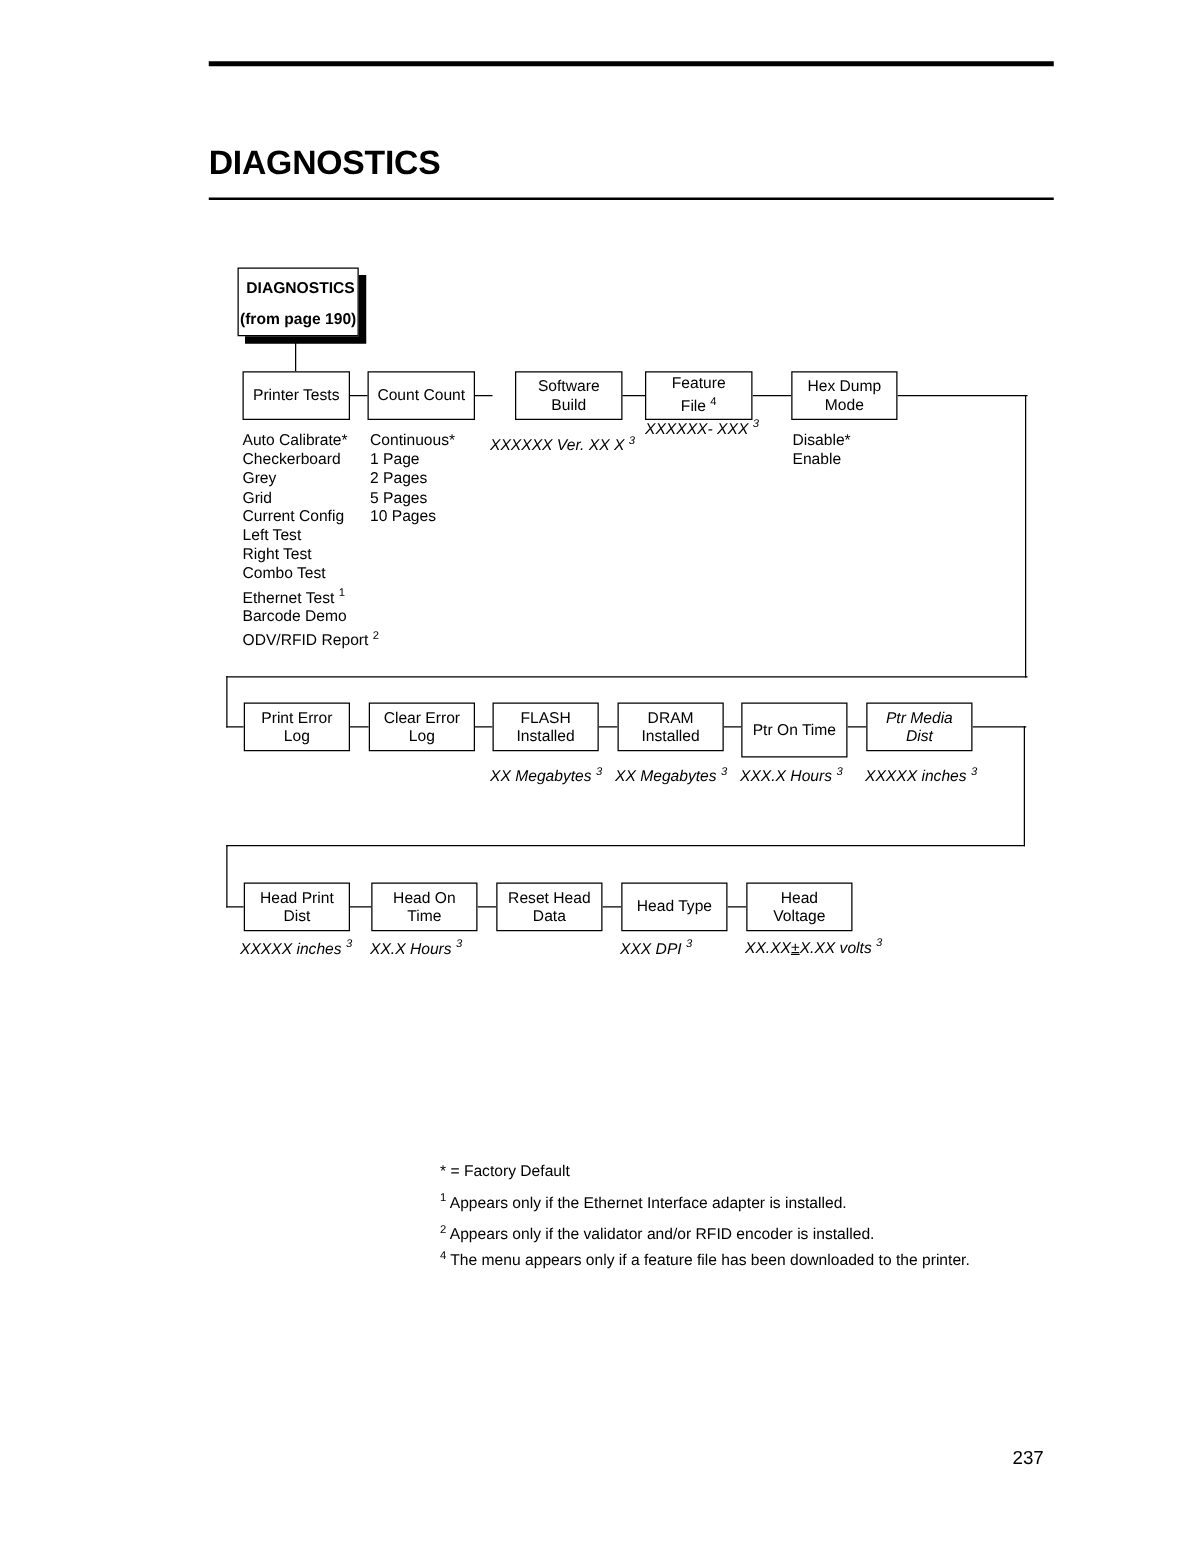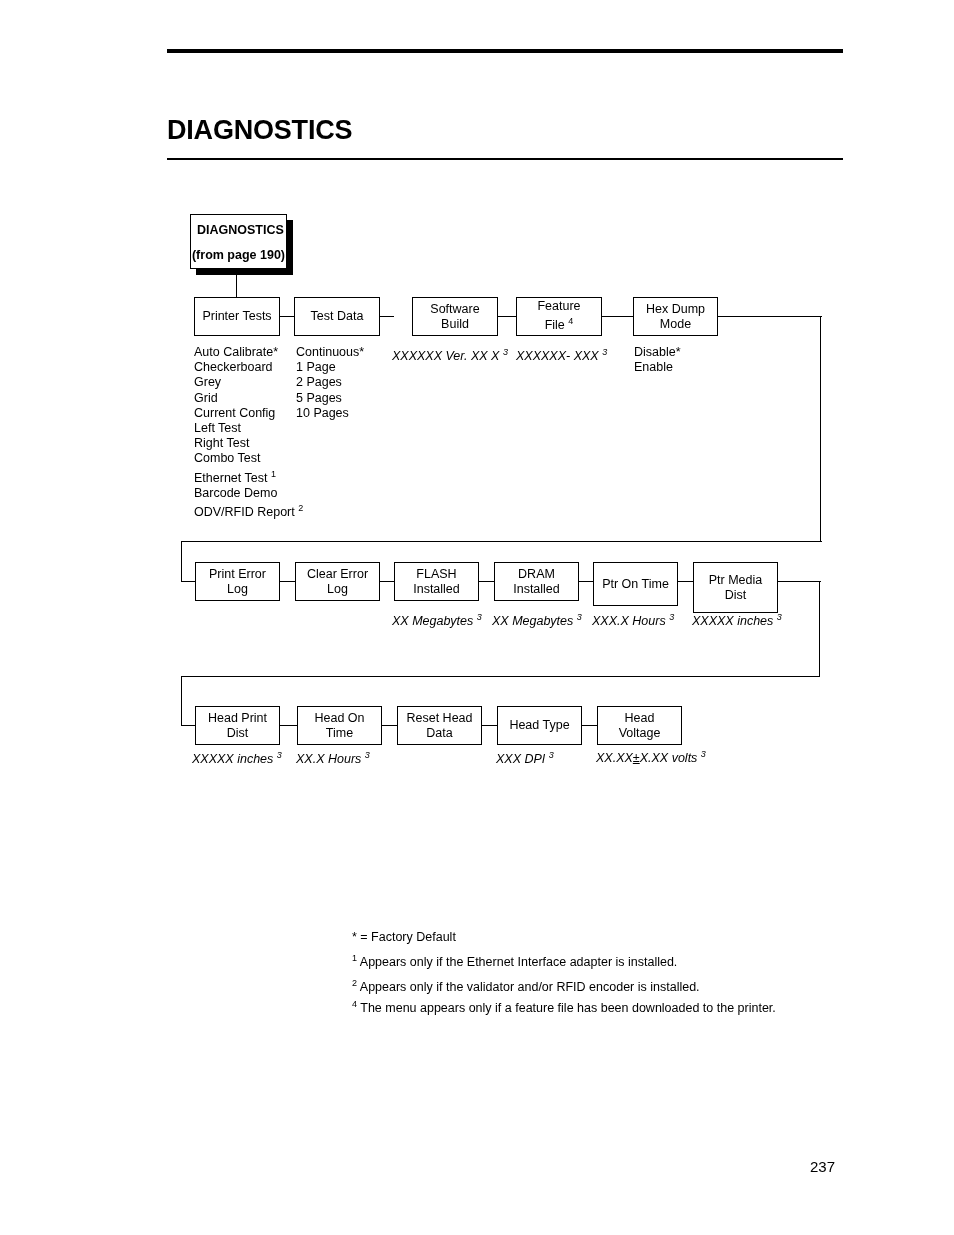--- a/index.html
+++ b/index.html
@@ -148,36 +148,36 @@
 
 <div class="ln ln-h" style="left:279px; top:316px; width:16px;"></div>
 <div class="ln ln-h" style="left:379px; top:316px; width:15px;"></div>
 <div class="ln ln-h" style="left:478px; top:316px; width:38px;"></div>
 <div class="ln ln-h" style="left:602px; top:316px; width:31px;"></div>
 
 <div class="node" style="left:194px; top:297px; width:86px; height:39px;">
   <span class="node-label">Printer Tests</span>
 </div>
 <div class="node" style="left:294px; top:297px; width:86px; height:39px;">
-  <span class="node-label">Test Data</span>
+  <span class="node-label">Count Count</span>
 </div>
 <div class="node" style="left:393px; top:297px; width:86px; height:39px;margin-left:19px;">
   <span class="node-label">Software<br>Build</span>
 </div>
 <div class="node" style="left:516px; top:297px; width:86px; height:39px;">
   <span class="node-label">Feature<br>File <span class="sup">4</span></span>
 </div>
 <div class="node" style="left:633px; top:297px; width:85px; height:39px;">
   <span class="node-label">Hex Dump<br>Mode</span>
 </div>
 
 <div class="opts" style="left:194px; top:345px;">Auto Calibrate*<br>Checkerboard<br>Grey<br>Grid<br>Current Config<br>Left Test<br>Right Test<br>Combo Test<br>Ethernet Test <span class="sup">1</span><br>Barcode Demo<br>ODV/RFID Report <span class="sup">2</span></div>
 <div class="opts" style="left:296px; top:345px;">Continuous*<br>1 Page<br>2 Pages<br>5 Pages<br>10 Pages</div>
 <div class="val" style="left:392px; top:345px;"><i>XXXXXX Ver. XX X <span class="sup">3</span></i></div>
-<div class="val" style="left:516px; top:345px;"><i>XXXXXX- XXX <span class="sup">3</span></i></div>
+<div class="val" style="left:516px; top:332px;"><i>XXXXXX- XXX <span class="sup">3</span></i></div>
 <div class="opts" style="left:634px; top:345px;">Disable*<br>Enable</div>
 
 <div class="ln ln-h" style="left:718px; top:316px; width:104px;"></div>
 <div class="ln ln-v" style="left:820px; top:316px; height:226px;"></div>
 <div class="ln ln-h" style="left:181px; top:541px; width:641px;"></div>
 <div class="ln ln-v" style="left:181px; top:541px; height:41px;"></div>
 <div class="ln ln-h" style="left:181px; top:581px; width:14px;"></div>
 
 <div class="ln ln-h" style="left:280px; top:581px; width:15px;"></div>
 <div class="ln ln-h" style="left:380px; top:581px; width:14px;"></div>
@@ -193,21 +193,21 @@
 </div>
 <div class="node" style="left:394px; top:562px; width:85px; height:39px;">
   <span class="node-label">FLASH<br>Installed</span>
 </div>
 <div class="node" style="left:494px; top:562px; width:85px; height:39px;">
   <span class="node-label">DRAM<br>Installed</span>
 </div>
 <div class="node" style="left:593px; top:562px; width:85px; height:44px;">
   <span class="node-label">Ptr On Time</span>
 </div>
-<div class="node" style="left:693px; top:562px; width:85px; height:51px;">
+<div class="node" style="left:693px; top:562px; width:85px; height:39px;font-style:italic;">
   <span class="node-label">Ptr Media<br>Dist</span>
 </div>
 
 <div class="val" style="left:392px; top:610px;"><i>XX Megabytes <span class="sup">3</span></i></div>
 <div class="val" style="left:492px; top:610px;"><i>XX Megabytes <span class="sup">3</span></i></div>
 <div class="val" style="left:592px; top:610px;"><i>XXX.X Hours <span class="sup">3</span></i></div>
 <div class="val" style="left:692px; top:610px;"><i>XXXXX inches <span class="sup">3</span></i></div>
 
 <div class="ln ln-h" style="left:778px; top:581px; width:43px;"></div>
 <div class="ln ln-v" style="left:819px; top:581px; height:96px;"></div>

